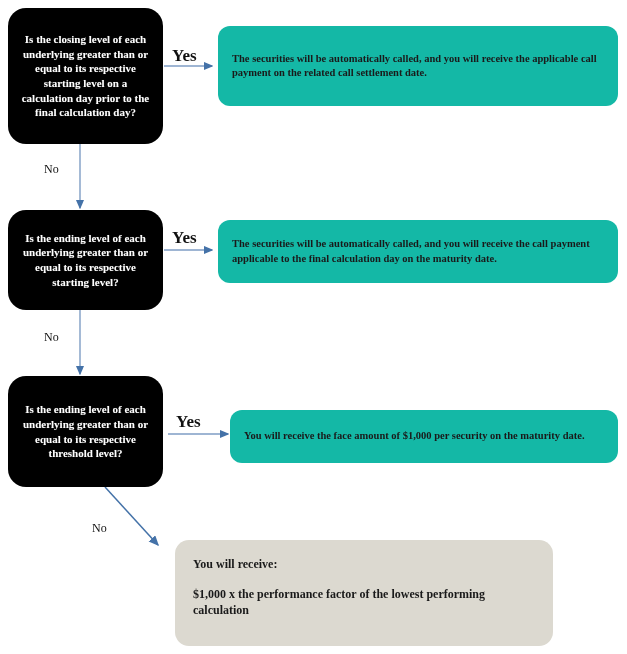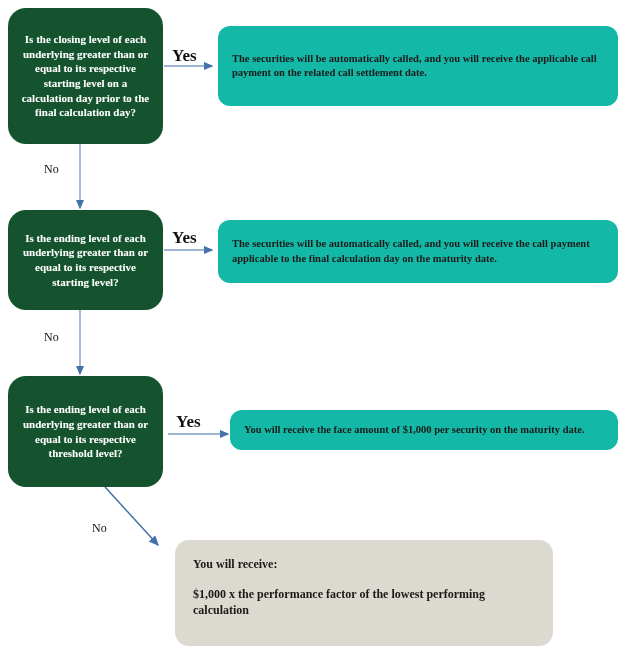--- a/index.html
+++ b/index.html
@@ -12,21 +12,21 @@
   }
   #flowchart {
     position: relative;
     width: 627px;
     height: 654px;
     background: #ffffff;
     overflow: hidden;
   }
   .decision-box {
     position: absolute;
-    background: #14532d;
+    background: #000000;
     border-radius: 18px;
     color: #ffffff;
     font-family: "Liberation Serif", serif;
     font-weight: bold;
     font-size: 11px;
     line-height: 1.32;
     text-align: center;
     display: flex;
     align-items: center;
     justify-content: center;
@@ -154,21 +154,21 @@
   <div class="edge-label" style="left:172px; top:228px;">Yes</div>
   <div class="edge-label no-label" style="left:44px; top:330px;">No</div>
 
   <div class="decision-box" style="left:8px; top:376px; width:155px; height:111px;">
     <span class="dtext">Is the ending level of each
 underlying greater than or
 equal to its respective
 threshold level?</span>
   </div>
 
-  <div class="result-box" style="left:230px; top:410px; width:388px; height:40px;">
+  <div class="result-box" style="left:230px; top:410px; width:388px; height:53px;">
     <span class="rtext">You will receive the face amount of $1,000 per security on the maturity date.</span>
   </div>
 
   <div class="edge-label" style="left:176px; top:412px;">Yes</div>
   <div class="edge-label no-label" style="left:92px; top:521px;">No</div>
 
   <div class="final-box" style="left:135px; top:540px; width:378px; height:106px;">
     <span class="fline">You will receive:</span>
     <span class="fline">$1,000 x the performance factor of the lowest performing calculation</span>
   </div>

